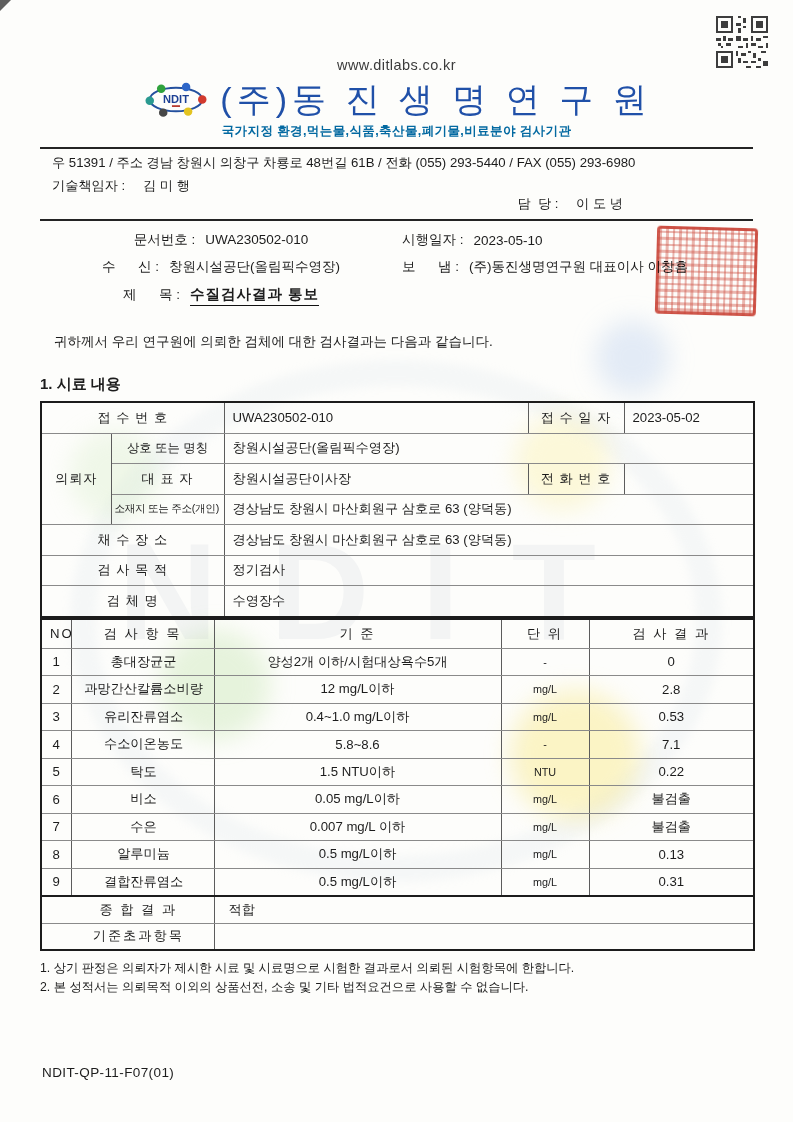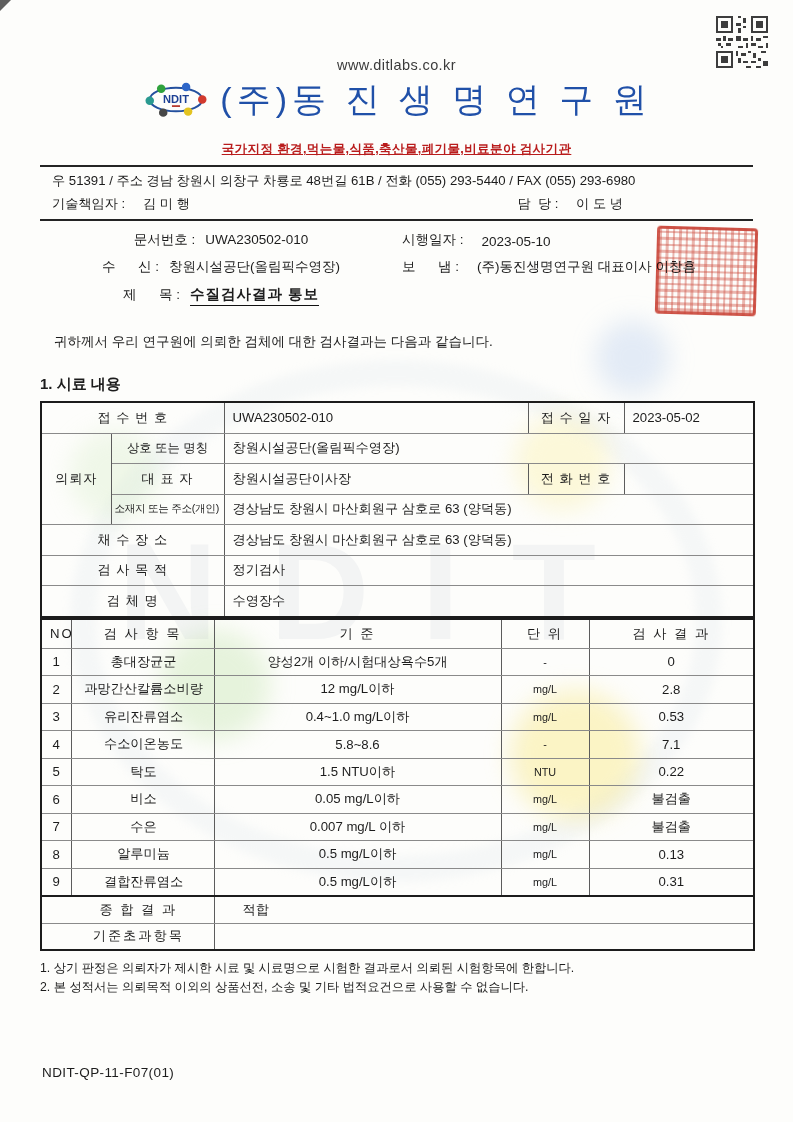--- a/index.html
+++ b/index.html
@@ -20,34 +20,34 @@
   .b4{left:595px;top:320px;width:75px;height:75px;background:rgba(150,182,230,0.25);}
   .b5{left:70px;top:430px;width:90px;height:90px;background:rgba(205,232,182,0.28);}
   .content{position:relative;z-index:1;}
   
   .qr{position:absolute;top:16px;right:25px;width:52px;height:52px;z-index:2;}
   .header{text-align:center;padding-top:57px;}
   .site{font-size:14.5px;color:#3b3b3b;letter-spacing:.4px;}
   .brand-row{display:flex;justify-content:center;align-items:center;gap:9px;margin-top:3px;}
   .logo{width:70px;height:47px;flex:0 0 auto;}
   .company{font-size:34px;font-weight:normal;color:#2050a8;letter-spacing:5px;white-space:nowrap;}
-  .tagline{font-size:12.5px;font-weight:bold;color:#b91c1c;margin-top:18px;letter-spacing:.4px;text-decoration:underline;}
+  .tagline{font-size:12.5px;font-weight:bold;color:#0369a1;margin-top:0;letter-spacing:.4px;}
   .rule{border-top:2.5px solid #242424;margin:0 40px;}
   .r1{margin-top:7px;}
   
   .contact{margin:0 40px;padding:5px 12px 6px;font-size:13.2px;}
-  .contact-l2{display:flex;margin-top:5px;}
+  .contact-l2{display:flex;margin-top:5px;flex-direction:column;}
   .lab{white-space:pre;}
   .gap{display:inline-block;width:14px;}
   .staff-wrap{margin-left:auto;margin-right:118px;}
   
   .docinfo{position:relative;margin:10px 40px 0;font-size:13.5px;}
   .di-row{display:flex;align-items:baseline;height:27px;}
   .di-left{width:362px;display:flex;align-items:baseline;justify-content:center;}
-  .di-right{display:flex;align-items:flex-end;flex:1;gap:8px;}
+  .di-right{display:flex;align-items:center;flex:1;}
   .di-label{white-space:pre;margin-right:10px;}
   .subject{font-weight:bold;font-size:14.5px;letter-spacing:1px;border-bottom:1.6px solid #111;
         padding-bottom:1px;}
   .stamp{position:absolute;left:616px;top:-4px;width:101px;height:88px;transform:rotate(1.6deg);
         z-index:3;mix-blend-mode:multiply;opacity:.93;}
   .stamp-inner{position:absolute;inset:0;border:3.5px solid rgba(197,58,44,0.9);border-radius:4px;
         background:
           repeating-linear-gradient(90deg,rgba(200,60,45,.40) 0 2.5px,transparent 2.5px 6.5px),
           repeating-linear-gradient(0deg,rgba(200,60,45,.40) 0 2.5px,transparent 2.5px 6.5px);
         filter:blur(.5px);}
@@ -64,21 +64,21 @@
   .lbl{text-align:center;letter-spacing:1px;}
   .small-lbl{font-size:10.6px;letter-spacing:-.3px;text-align:left;padding:0 3px;}
   .t2 th{height:28px;font-weight:normal;letter-spacing:2px;}
   .t2 td{height:26.5px;}
   .c{text-align:center;}
   .item{text-align:center;padding-left:10px;}
   .unit{font-size:10.8px;letter-spacing:0;}
   .sum td{height:25.5px;}
   .sum tr:first-child td{border-top:2px solid #1c1c1c;}
   .sum-label{text-align:center;letter-spacing:2px;padding-left:29px;}
-  .sum-val{text-align:left;padding-left:28px;}
+  .sum-val{text-align:left;padding-left:14px;}
   
   .notes{margin:8px 40px 0;font-size:12.3px;line-height:1.55;}
   .formno{position:absolute;left:42px;top:1065px;font-size:13.5px;letter-spacing:.4px;z-index:1;}
 </style>
 </head>
 <body>
 
 <div class="page">
 
   <div class="corner-mark"></div>

